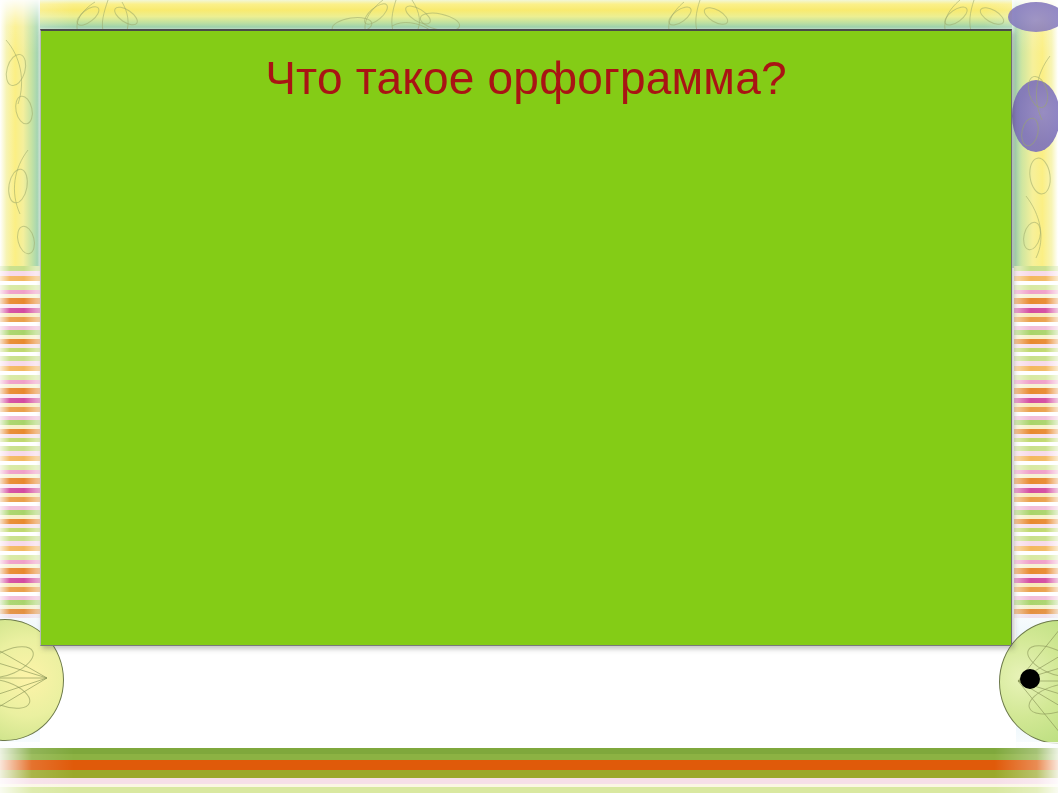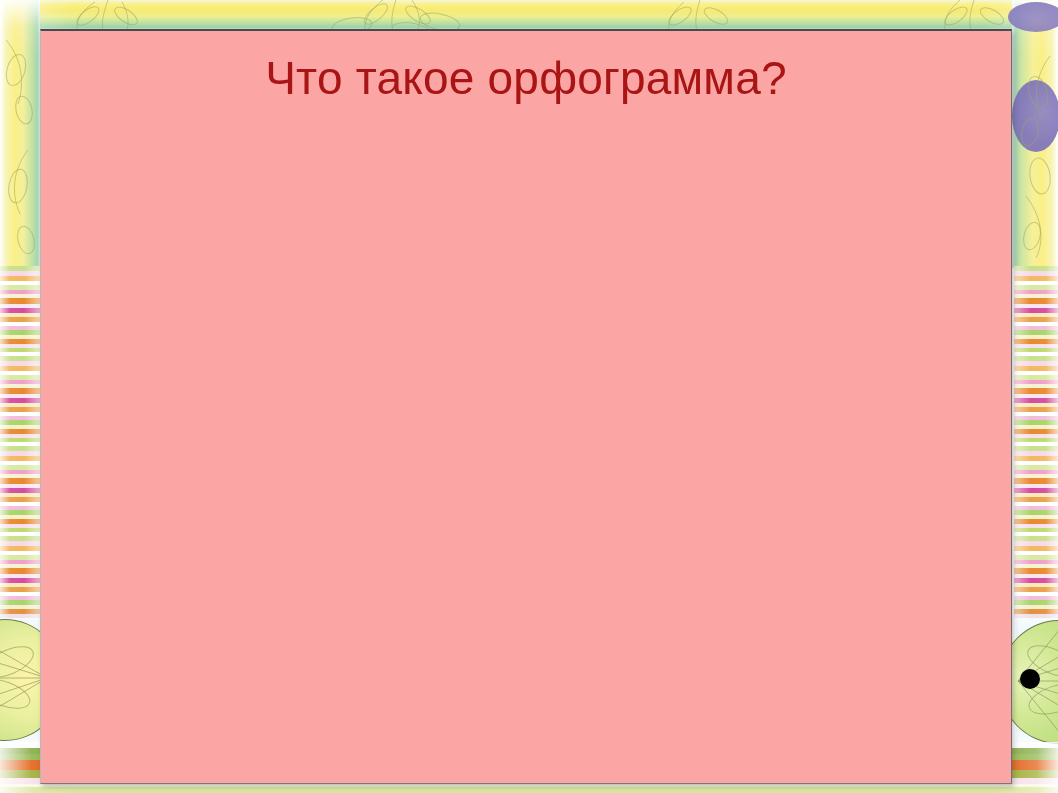--- a/index.html
+++ b/index.html
@@ -298,22 +298,22 @@
     stroke-width: 1;
     opacity: 0.55;
   }
 
   
   .content-card {
     position: absolute;
     left: 40px;
     top: 29px;
     width: 972px;
-    height: 755px;
-    background: #fca5a5;
+    height: 617px;
+    background: #84cc16;
     border-top: 2px solid #4a4a4a;
     border-left: 1px solid #b9b9b9;
     border-right: 1px solid #6f6f6f;
     border-bottom: 1px solid #7a7a7a;
     box-sizing: border-box;
     box-shadow: 2px 3px 5px rgba(60,60,60,0.30);
     overflow: hidden;
   }
 
   .slide-title {

